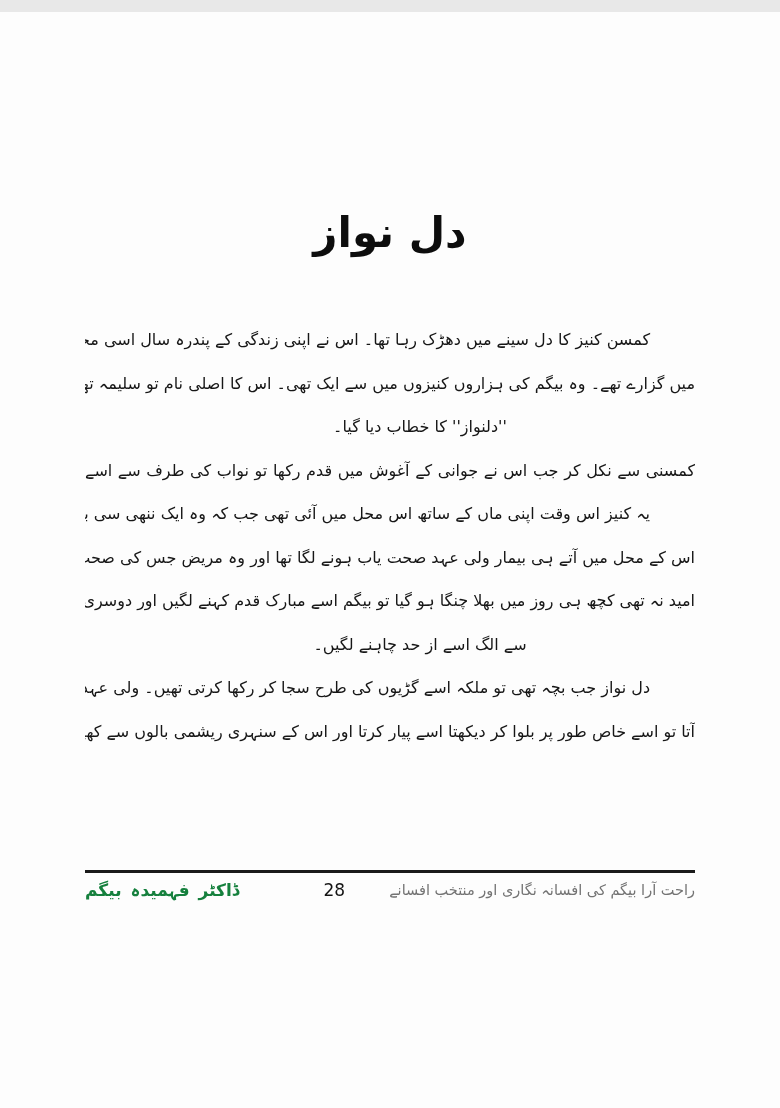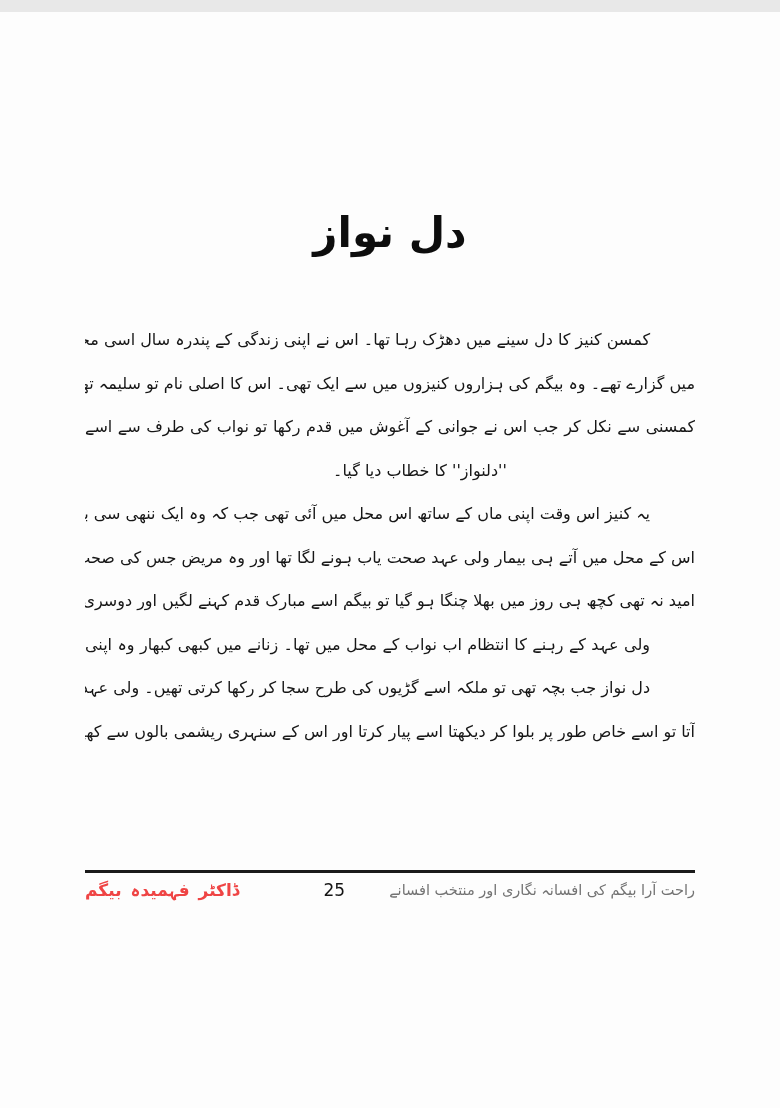--- a/index.html
+++ b/index.html
@@ -81,48 +81,48 @@
     font-size: 17px;
     direction: ltr;
     color: #141414;
     padding-left: 40px;
   }
   .footer-author {
     font-size: 17px;
     font-weight: 700;
     white-space: nowrap;
     word-spacing: 3px;
-    color: #ef4444;
+    color: #15803d;
   }
 </style>
 </head>
 <body>
 
 <div class="page">
 
   <h1 class="title" dir="rtl">دل نواز</h1>
 
   <div class="body" dir="rtl">
 
     <p class="line first">کمسن کنیز کا دل سینے میں دھڑک رہا تھا۔ اس نے اپنی زندگی کے پندرہ سال اسی محل</p>
     <p class="line">میں گزارے تھے۔ وہ بیگم کی ہزاروں کنیزوں میں سے ایک تھی۔ اس کا اصلی نام تو سلیمہ تھا لیکن</p>
+    <p class="line last">''دلنواز'' کا خطاب دیا گیا۔</p>
     <p class="line">کمسنی سے نکل کر جب اس نے جوانی کے آغوش میں قدم رکھا تو نواب کی طرف سے اسے</p>
-    <p class="line last">''دلنواز'' کا خطاب دیا گیا۔</p>
 
     <p class="line first">یہ کنیز اس وقت اپنی ماں کے ساتھ اس محل میں آئی تھی جب کہ وہ ایک ننھی سی بچی تھی۔</p>
     <p class="line">اس کے محل میں آتے ہی بیمار ولی عہد صحت یاب ہونے لگا تھا اور وہ مریض جس کی صحت کی کوئی</p>
     <p class="line">امید نہ تھی کچھ ہی روز میں بھلا چنگا ہو گیا تو بیگم اسے مبارک قدم کہنے لگیں اور دوسری کنیزوں</p>
+    <p class="line last">سے الگ اسے از حد چاہنے لگیں۔</p>
 
-    <p class="line first">ولی عہد کے رہنے کا انتظام اب نواب کے محل میں تھا۔ زنانے میں کبھی کبھار وہ اپنی</p>
 
     <p class="line first">دل نواز جب بچہ تھی تو ملکہ اسے گڑیوں کی طرح سجا کر رکھا کرتی تھیں۔ ولی عہد جب</p>
     <p class="line">آتا تو اسے خاص طور پر بلوا کر دیکھتا اسے پیار کرتا اور اس کے سنہری ریشمی بالوں سے کھیل کھیل</p>
   </div>
 
   <div class="footer">
     <div class="footer-row">
       <span class="footer-book-title" dir="rtl">راحت آرا بیگم کی افسانہ نگاری اور منتخب افسانے</span>
-      <span class="footer-page-number">25</span>
+      <span class="footer-page-number">28</span>
       <span class="footer-author" dir="rtl">ڈاکٹر فہمیدہ بیگم</span>
     </div>
   </div>
 
 </div>
 
 </body></html>

